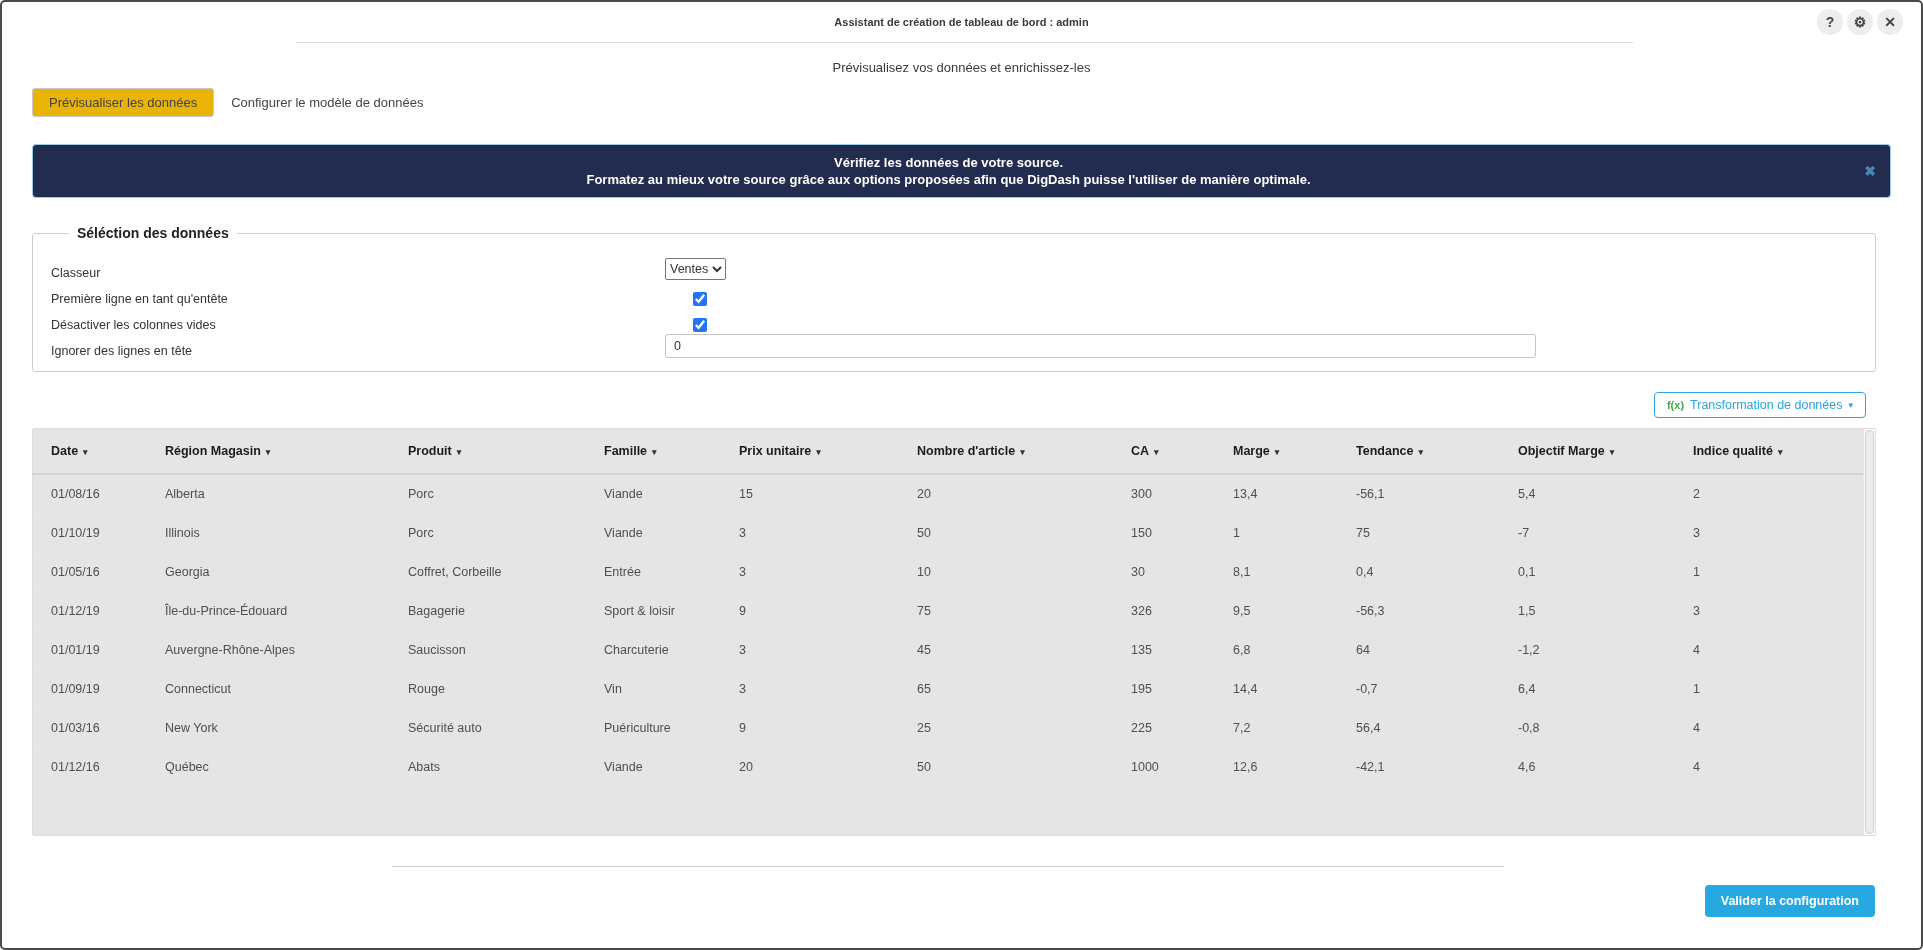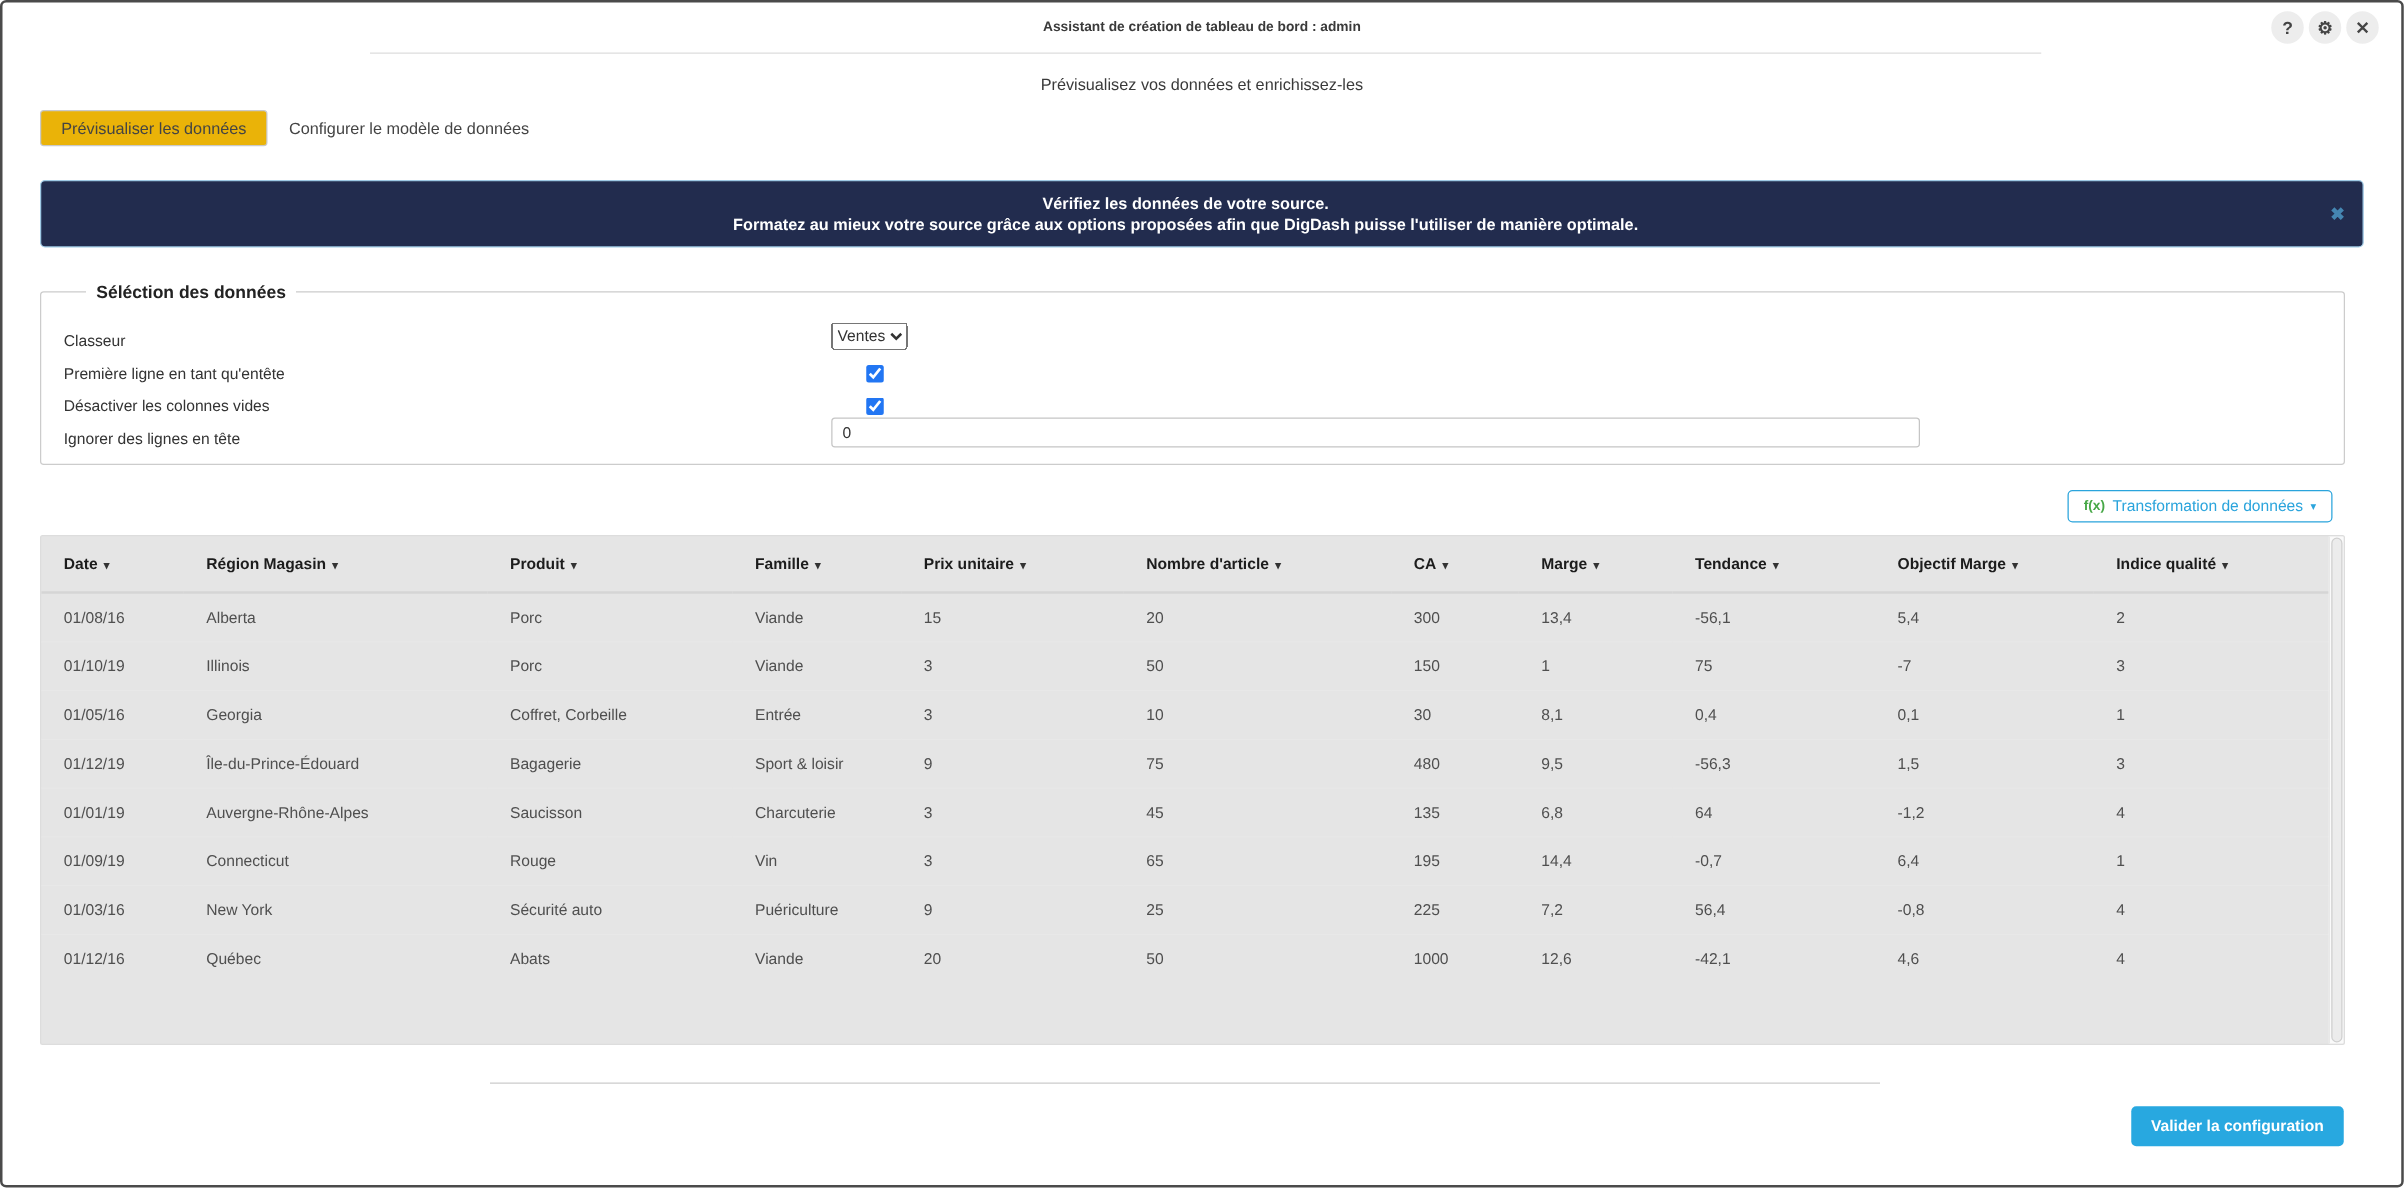--- a/index.html
+++ b/index.html
@@ -244,21 +244,21 @@
             <td>0,1</td>
             <td>1</td>
           </tr>
           <tr>
             <td>01/12/19</td>
             <td>Île-du-Prince-Édouard</td>
             <td>Bagagerie</td>
             <td>Sport &amp; loisir</td>
             <td>9</td>
             <td>75</td>
-            <td>480</td>
+            <td>326</td>
             <td>9,5</td>
             <td>-56,3</td>
             <td>1,5</td>
             <td>3</td>
           </tr>
           <tr>
             <td>01/01/19</td>
             <td>Auvergne-Rhône-Alpes</td>
             <td>Saucisson</td>
             <td>Charcuterie</td>

